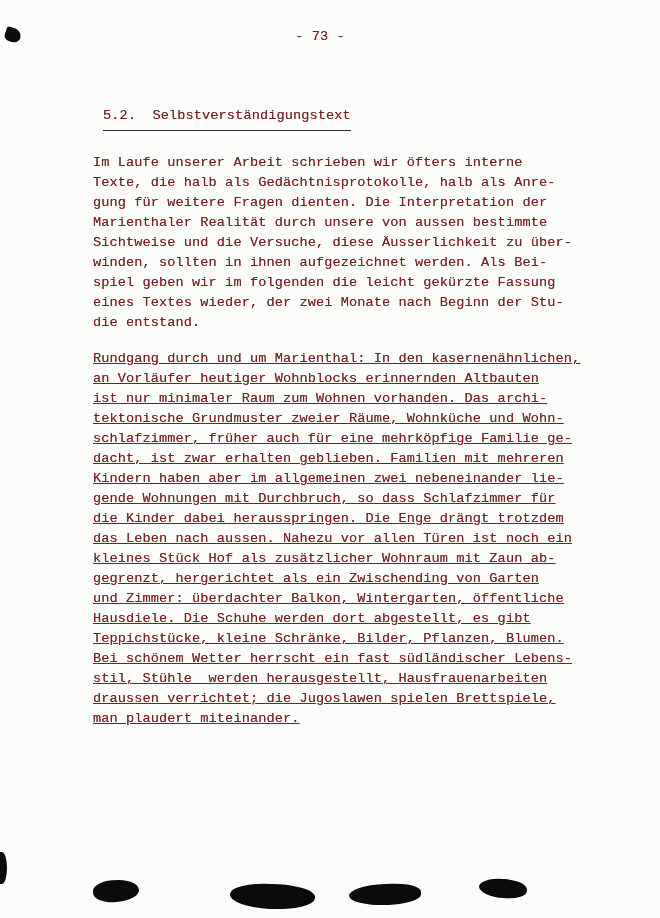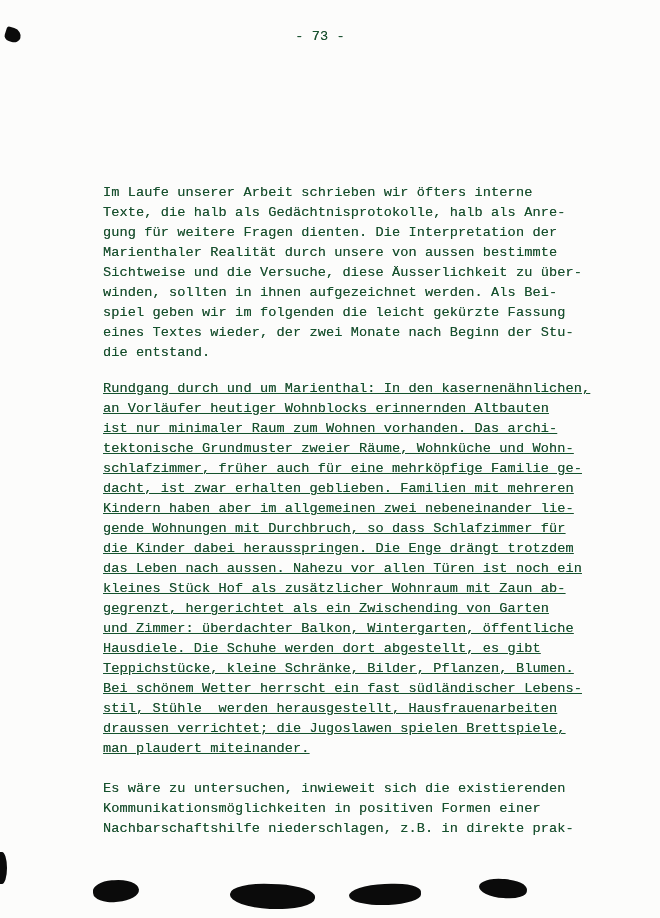--- a/index.html
+++ b/index.html
@@ -7,21 +7,21 @@
     padding: 0;
     background: #ffffff;
   }
   .page {
     position: relative;
     width: 660px;
     height: 918px;
     background: #fcfcfb;
     overflow: hidden;
     font-family: "Liberation Mono", "DejaVu Sans Mono", monospace;
-    color: #14532d;
+    color: #7f1d1d;
   }
   .typewriter {
     font-size: 13.6px;
     line-height: 20px;
     letter-spacing: 0.1px;
     white-space: pre;
     text-shadow: 0 0 0.6px rgba(35,35,35,0.6);
   }
   .page-number {
     position: absolute;
@@ -32,21 +32,21 @@
     transform: translateX(-10px);
   }
   .heading {
     position: absolute;
     top: 106px;
     left: 103px;
     display: inline-block;
     border-bottom: 1.6px solid #2c2c2c;
     padding-bottom: 4px;
   }
-  .para { position: absolute; left: 103px; margin-top: 30px; }
+  .para { position: absolute; left: 93px; }
   .para-1 { top: 153px; }
   .para-2 { top: 349px; text-decoration: underline; }
   .para-3 { top: 749px; }
 
   
   .scan-mark {
     position: absolute;
     background: #0b0b0b;
   }
   .mark-corner-tl {
@@ -79,20 +79,21 @@
     transform: rotate(4deg);
   }
 </style>
 </head>
 <body>
 
 <div class="page">
 
   <div class="page-number typewriter">- 73 -</div>
 
+  <div class="heading typewriter">5.2.  Selbstverständigungstext</div>
 
   <div class="para para-1 typewriter">Im Laufe unserer Arbeit schrieben wir öfters interne
 Texte, die halb als Gedächtnisprotokolle, halb als Anre-
 gung für weitere Fragen dienten. Die Interpretation der
 Marienthaler Realität durch unsere von aussen bestimmte
 Sichtweise und die Versuche, diese Äusserlichkeit zu über-
 winden, sollten in ihnen aufgezeichnet werden. Als Bei-
 spiel geben wir im folgenden die leicht gekürzte Fassung
 eines Textes wieder, der zwei Monate nach Beginn der Stu-
 die entstand.</div>
@@ -110,23 +111,20 @@
 kleines Stück Hof als zusätzlicher Wohnraum mit Zaun ab-
 gegrenzt, hergerichtet als ein Zwischending von Garten
 und Zimmer: überdachter Balkon, Wintergarten, öffentliche
 Hausdiele. Die Schuhe werden dort abgestellt, es gibt
 Teppichstücke, kleine Schränke, Bilder, Pflanzen, Blumen.
 Bei schönem Wetter herrscht ein fast südländischer Lebens-
 stil, Stühle  werden herausgestellt, Hausfrauenarbeiten
 draussen verrichtet; die Jugoslawen spielen Brettspiele,
 man plaudert miteinander.</div>
 
-  <div class="para para-3 typewriter">Es wäre zu untersuchen, inwieweit sich die existierenden
-Kommunikationsmöglichkeiten in positiven Formen einer
-Nachbarschaftshilfe niederschlagen, z.B. in direkte prak-</div>
 
   <div class="scan-mark mark-corner-tl"></div>
   <div class="scan-mark mark-left-edge"></div>
   <div class="scan-mark mark-bottom-1"></div>
   <div class="scan-mark mark-bottom-2"></div>
   <div class="scan-mark mark-bottom-3"></div>
   <div class="scan-mark mark-bottom-4"></div>
 
 </div>
 

